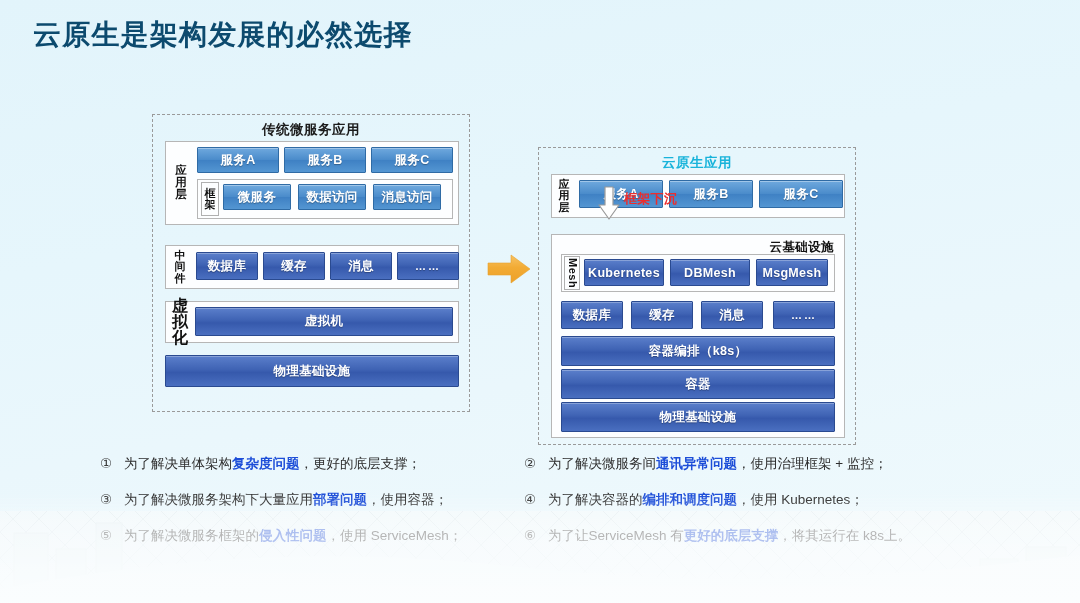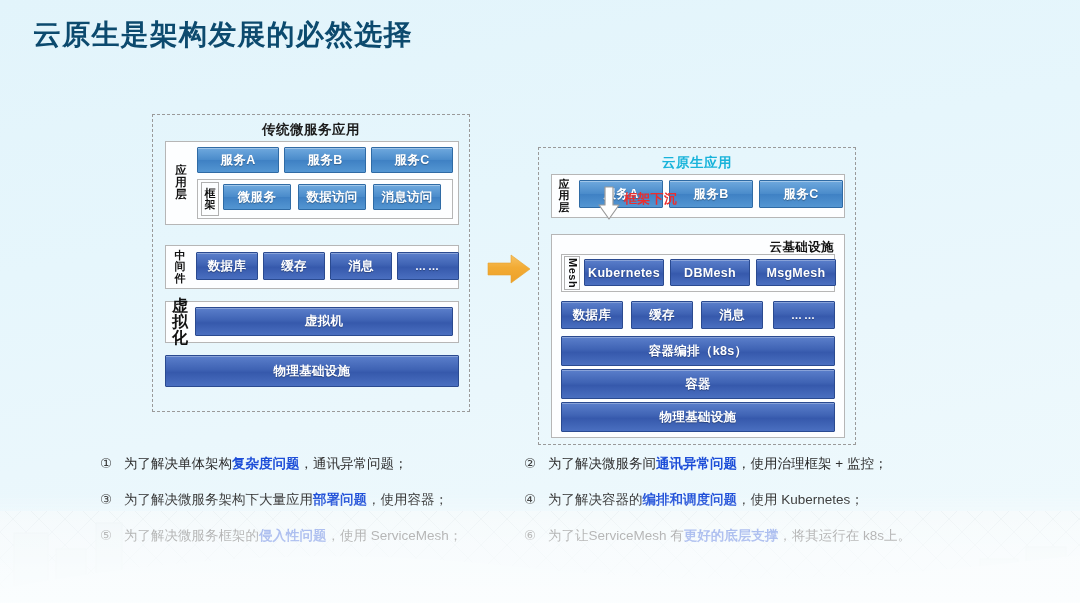--- a/index.html
+++ b/index.html
@@ -251,21 +251,21 @@
   <div class="group-box" style="left:12px; top:86px; width:294px; height:204px;">
     <div id="cloud-infra-title">云基础设施</div>
   </div>
 
   <div class="group-box" style="left:22px; top:106px; width:274px; height:38px;"></div>
   <div class="vlabel boxed rot" style="left:25px; top:108px; width:16px; height:34px;">
     <span>Mesh</span>
   </div>
   <div class="chip deep en" style="left:45px; top:111px; width:80px; height:27px;">Kubernetes</div>
   <div class="chip deep en" style="left:131px; top:111px; width:80px; height:27px;">DBMesh</div>
-  <div class="chip deep en" style="left:217px; top:111px; width:80px; height:27px;">MsgMesh</div>
+  <div class="chip deep en" style="left:217px; top:111px; width:72px; height:27px;">MsgMesh</div>
 
   <div class="chip deep" style="left:22px; top:153px; width:62px; height:28px;">数据库</div>
   <div class="chip deep" style="left:92px; top:153px; width:62px; height:28px;">缓存</div>
   <div class="chip deep" style="left:162px; top:153px; width:62px; height:28px;">消息</div>
   <div class="chip deep dots" style="left:234px; top:153px; width:62px; height:28px;">……</div>
 
   <div class="chip deep" style="left:22px; top:188px; width:274px; height:30px;">容器编排（k8s）</div>
   <div class="chip deep" style="left:22px; top:221px; width:274px; height:30px;">容器</div>
   <div class="chip deep" style="left:22px; top:254px; width:274px; height:30px;">物理基础设施</div>
 </div>
@@ -273,21 +273,21 @@
 <div id="sink-arrow">
   <svg width="22" height="34" viewBox="0 0 22 34" xmlns="http://www.w3.org/2000/svg">
     <path d="M7,1 L15,1 L15,19 L21,19 L11,33 L1,19 L7,19 Z" fill="#ffffff" stroke="#9a9a9a" stroke-width="1.2" stroke-linejoin="round"></path>
   </svg>
 </div>
 <div id="sink-label">框架下沉</div>
 
 <div class="bullet-col" id="bullets-left">
   <div class="bullet">
     <span class="num">①</span>
-    <span class="txt"><span>为了解决单体架构</span><b>复杂度问题</b><span>，通讯异常问题；</span></span>
+    <span class="txt"><span>为了解决单体架构</span><b>复杂度问题</b><span>，更好的底层支撑；</span></span>
   </div>
   <div class="bullet">
     <span class="num">③</span>
     <span class="txt"><span>为了解决微服务架构下大量应用</span><b>部署问题</b><span>，使用容器；</span></span>
   </div>
   <div class="bullet">
     <span class="num">⑤</span>
     <span class="txt"><span>为了解决微服务框架的</span><b>侵入性问题</b><span>，使用 ServiceMesh；</span></span>
   </div>
 </div>

